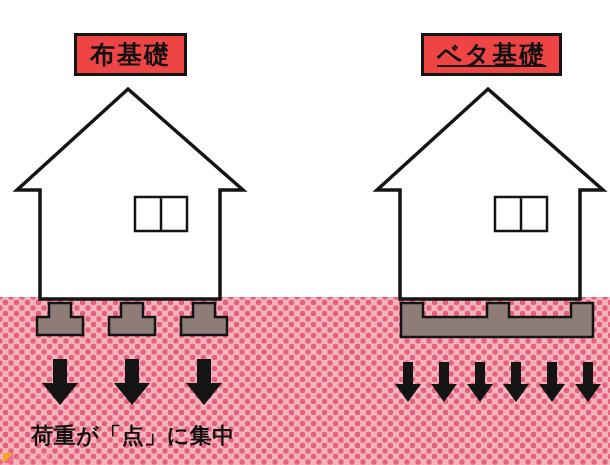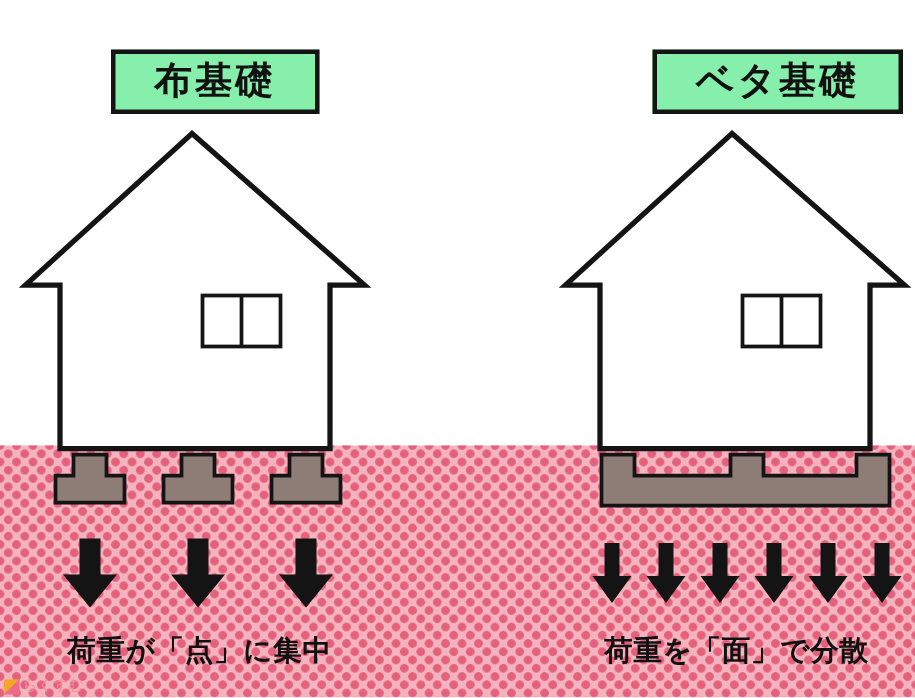--- a/index.html
+++ b/index.html
@@ -10,41 +10,41 @@
   .ground{
     position:absolute;left:0;top:297px;width:610px;height:168px;
     background-color:var(--ground-base,#f4b3bd);
     background-image:
       radial-gradient(circle,var(--ground-dot,#e4607c) 2.6px,rgba(0,0,0,0) 3.1px),
       radial-gradient(circle,var(--ground-dot,#e4607c) 2.6px,rgba(0,0,0,0) 3.1px);
     background-size:11px 11px;
     background-position:0 0,5.5px 5.5px;
   }
   .title-box{
-    position:absolute;top:33px;background:#86efac;border:3px solid var(--outline,#111);
-    font-size:25px;font-weight:bold;letter-spacing:2px;padding:3px 26px;line-height:1.25;
+    position:absolute;top:33px;background:#ef4444;border:3px solid var(--outline,#111);
+    font-size:25px;font-weight:bold;letter-spacing:2px;padding:3px 13px;line-height:1.25;
   }
   #canvas svg{position:absolute;display:block;overflow:visible;}
   .house-shape{fill:#fff;stroke:var(--outline,#111);stroke-width:3.5;stroke-linejoin:miter;}
   .window-shape{fill:#fff;stroke:var(--outline,#111);stroke-width:2.5;}
   .foundation-shape{fill:var(--foundation-fill,#8e7d77);stroke:var(--outline,#111);stroke-width:2.5;stroke-linejoin:miter;}
   .arrow-shape{fill:var(--arrow,#141414);}
-  .caption{position:absolute;top:421px;font-size:19px;font-weight:bold;text-align:center;letter-spacing:0.5px;}
+  .caption{position:absolute;top:421px;font-size:22px;font-weight:bold;text-align:center;letter-spacing:0.5px;}
   .watermark{position:absolute;left:3px;bottom:2px;font-size:10px;color:#ef8fa0;display:flex;align-items:flex-start;gap:2px;line-height:1;}
   .wm-icon{width:10px;height:10px;display:inline-block;background:linear-gradient(135deg,#f5a623 50%,#ef6a8a 50%);}
 </style>
 </head>
 <body>
 
 <div id="canvas">
 
   <div class="ground"></div>
 
   <div class="title-box" style="left:74px;">布基礎</div>
-  <div class="title-box" style="left:435px;">ベタ基礎</div>
+  <div class="title-box" style="left:421px;text-decoration:underline;">ベタ基礎</div>
 
   <svg style="left:12px;top:86px;" width="236" height="216" viewBox="0 0 236 216">
     <polygon class="house-shape" points="116,3 231,104 208,104 208,213 28,213 28,104 5,104"></polygon>
     <rect class="window-shape" x="123" y="111" width="52" height="34"></rect>
     <line class="window-shape" x1="149" y1="111" x2="149" y2="145"></line>
   </svg>
 
   <svg style="left:372px;top:86px;" width="236" height="216" viewBox="0 0 236 216">
     <polygon class="house-shape" points="116,3 231,104 208,104 208,213 28,213 28,104 5,104"></polygon>
     <rect class="window-shape" x="123" y="111" width="52" height="34"></rect>
@@ -88,20 +88,19 @@
     <polygon class="arrow-shape" points="8,0 18,0 18,22 26,22 13,40 0,22 8,22"></polygon>
   </svg>
   <svg style="left:539px;top:362px;" width="26" height="40" viewBox="0 0 26 40">
     <polygon class="arrow-shape" points="8,0 18,0 18,22 26,22 13,40 0,22 8,22"></polygon>
   </svg>
   <svg style="left:575px;top:362px;" width="26" height="40" viewBox="0 0 26 40">
     <polygon class="arrow-shape" points="8,0 18,0 18,22 26,22 13,40 0,22 8,22"></polygon>
   </svg>
 
   <div class="caption" style="left:8px;width:250px;">荷重が「点」に集中</div>
-  <div class="caption" style="left:374px;width:234px;">荷重を「面」で分散</div>
 
   <div class="watermark">
     <span class="wm-icon"></span>
     <span>らくすむ</span>
   </div>
 
 </div>
 
 </body></html>

